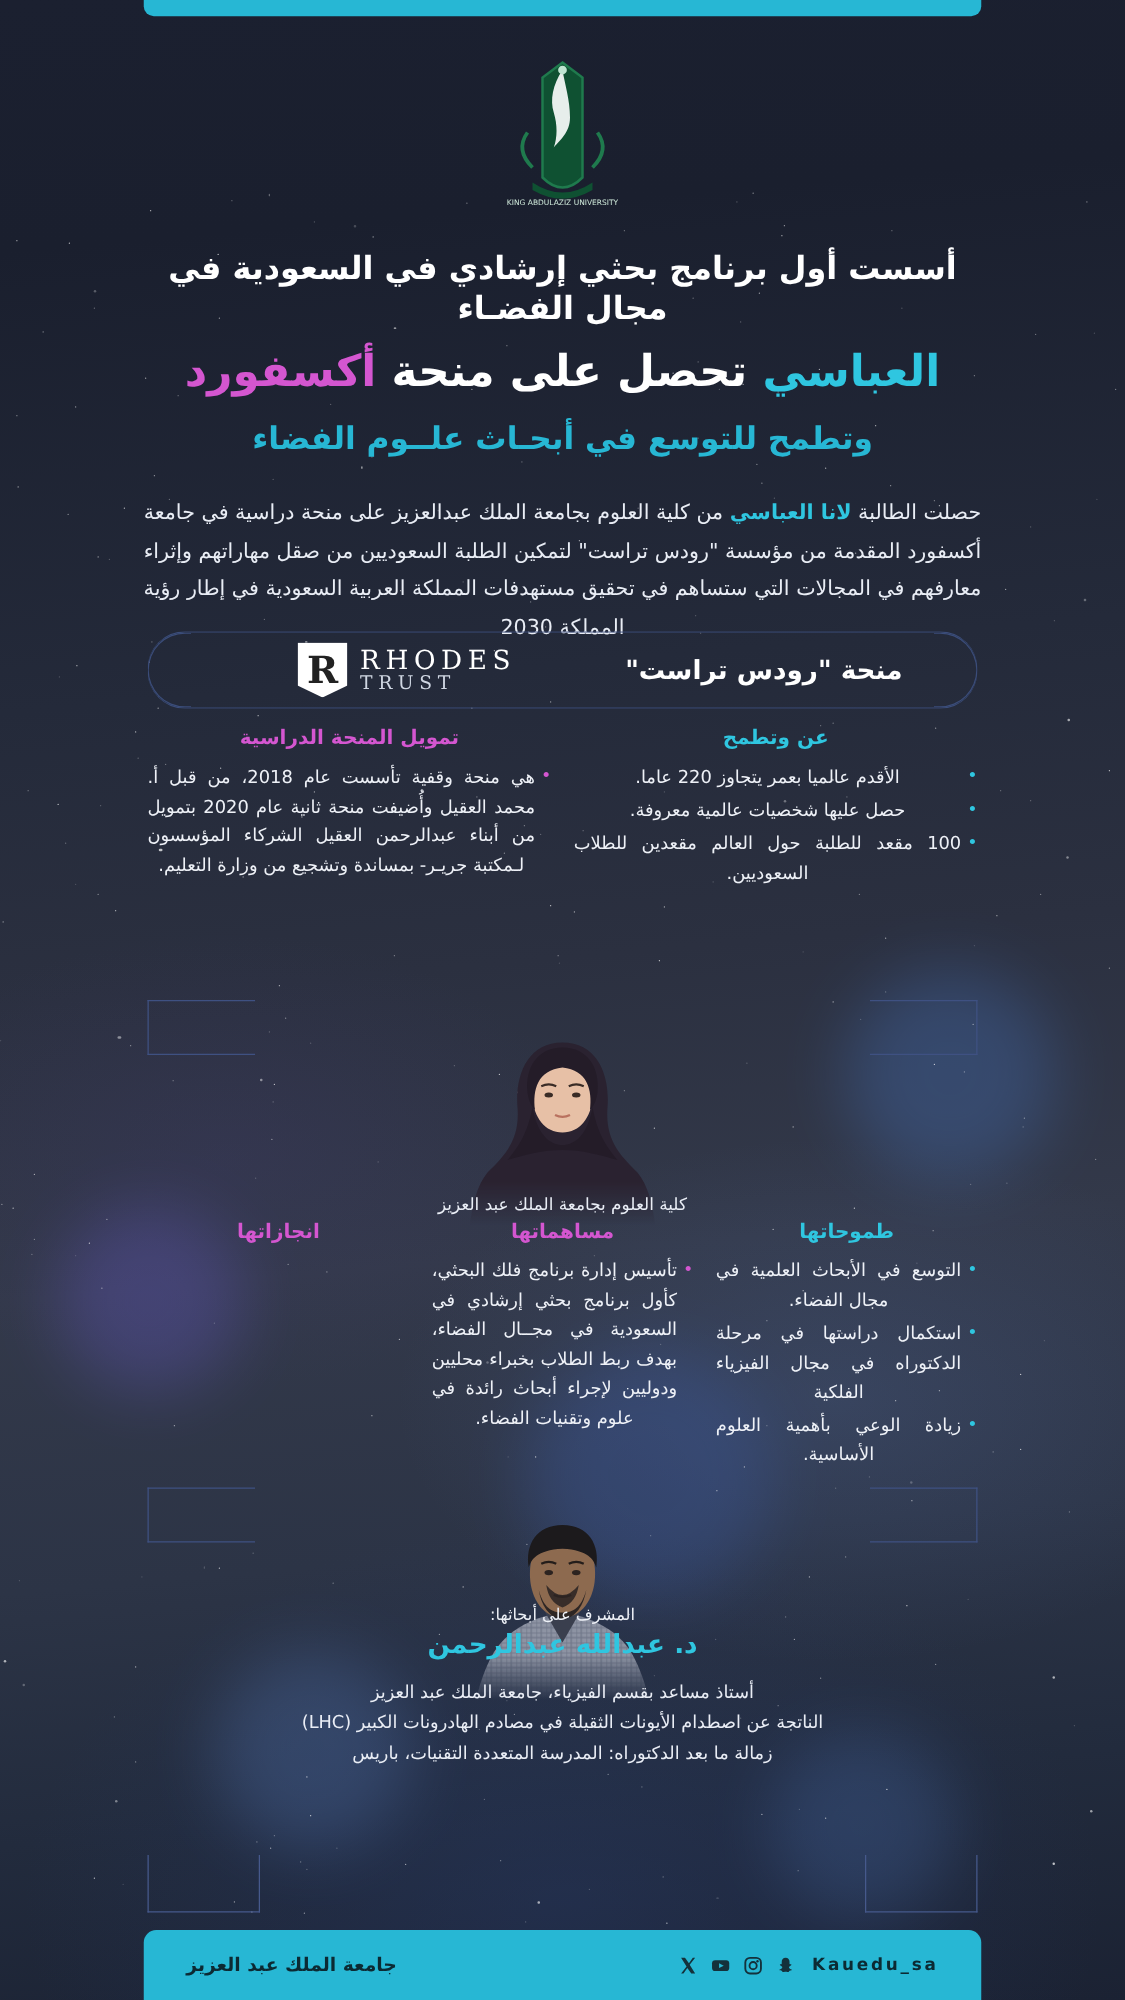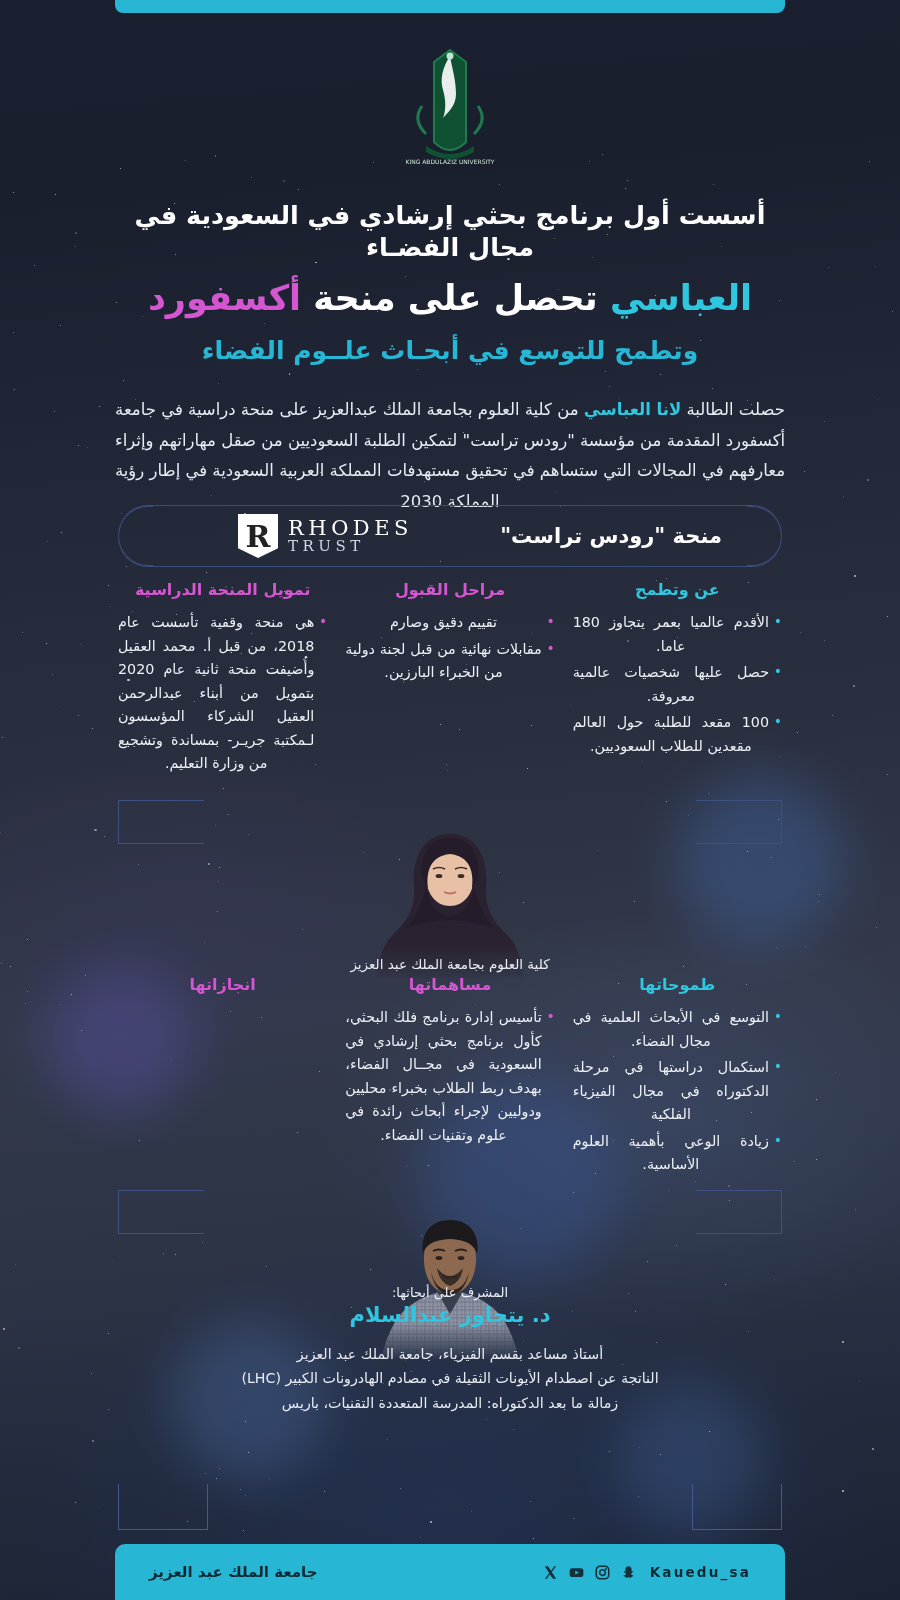--- a/index.html
+++ b/index.html
@@ -544,30 +544,23 @@
         <div class="r1">RHODES</div>
         <div class="r2">TRUST</div>
       </div>
     </div>
   </div>
 
   <div class="cols">
     <div class="col">
       <div class="col-title cyan">عن وتطمح</div>
       <ul class="bul cy">
-        <li>الأقدم عالميا بعمر يتجاوز 180 عاما.</li>
+        <li>الأقدم عالميا بعمر يتجاوز 220 عاما.</li>
         <li>حصل عليها شخصيات عالمية معروفة.</li>
         <li>100 مقعد للطلبة حول العالم مقعدين للطلاب السعوديين.</li>
-      </ul>
-    </div>
-    <div class="col">
-      <div class="col-title">مراحل القبول</div>
-      <ul class="bul">
-        <li>تقييم دقيق وصارم</li>
-        <li>مقابلات نهائية من قبل لجنة دولية من الخبراء البارزين.</li>
       </ul>
     </div>
     <div class="col">
       <div class="col-title">تمويل المنحة الدراسية</div>
       <ul class="bul">
         <li>هي منحة وقفية تأسست عام 2018، من قبل أ. محمد العقيل وأُضيفت منحة ثانية عام 2020 بتمويل من أبناء عبدالرحمن العقيل الشركاء المؤسسون لـمكتبة جريـر- بمساندة وتشجيع من وزارة التعليم.</li>
       </ul>
     </div>
   </div>
 
@@ -652,21 +645,21 @@
         <ellipse cx="96" cy="48" rx="3.4" ry="2.1" fill="#2c2320"></ellipse>
         <path d="M68 41 Q74 38 80 41" stroke="#241d1a" stroke-width="1.8" fill="none"></path>
         <path d="M90 41 Q96 38 102 41" stroke="#241d1a" stroke-width="1.8" fill="none"></path>
         <path d="M78 66 Q85 69 92 66" stroke="#5d4032" stroke-width="1.8" fill="none"></path>
         <path d="M72 58 Q85 74 98 58 Q96 72 85 76 Q74 72 72 58 Z" fill="#1c1a1c" opacity=".75"></path>
       </g>
     </svg>
   </div>
 
   <div class="p2-label">المشرف على أبحاثها:</div>
-  <div class="p2-name">د. يتجاوز عبدالسلام</div>
+  <div class="p2-name">د. عبدالله عبدالرحمن</div>
   <div class="p2-bio">
     <div>أستاذ مساعد بقسم الفيزياء، جامعة الملك عبد العزيز</div>
     <div>الناتجة عن اصطدام الأيونات الثقيلة في مصادم الهادرونات الكبير (LHC)</div>
     <div>زمالة ما بعد الدكتوراه: المدرسة المتعددة التقنيات، باريس</div>
   </div>
 
   <div class="deco-br" style="right:118px; bottom:70px; border-top:none;"></div>
   <div class="deco-bl" style="left:118px; bottom:70px; border-top:none;"></div>
 
   <div class="bottombar">

